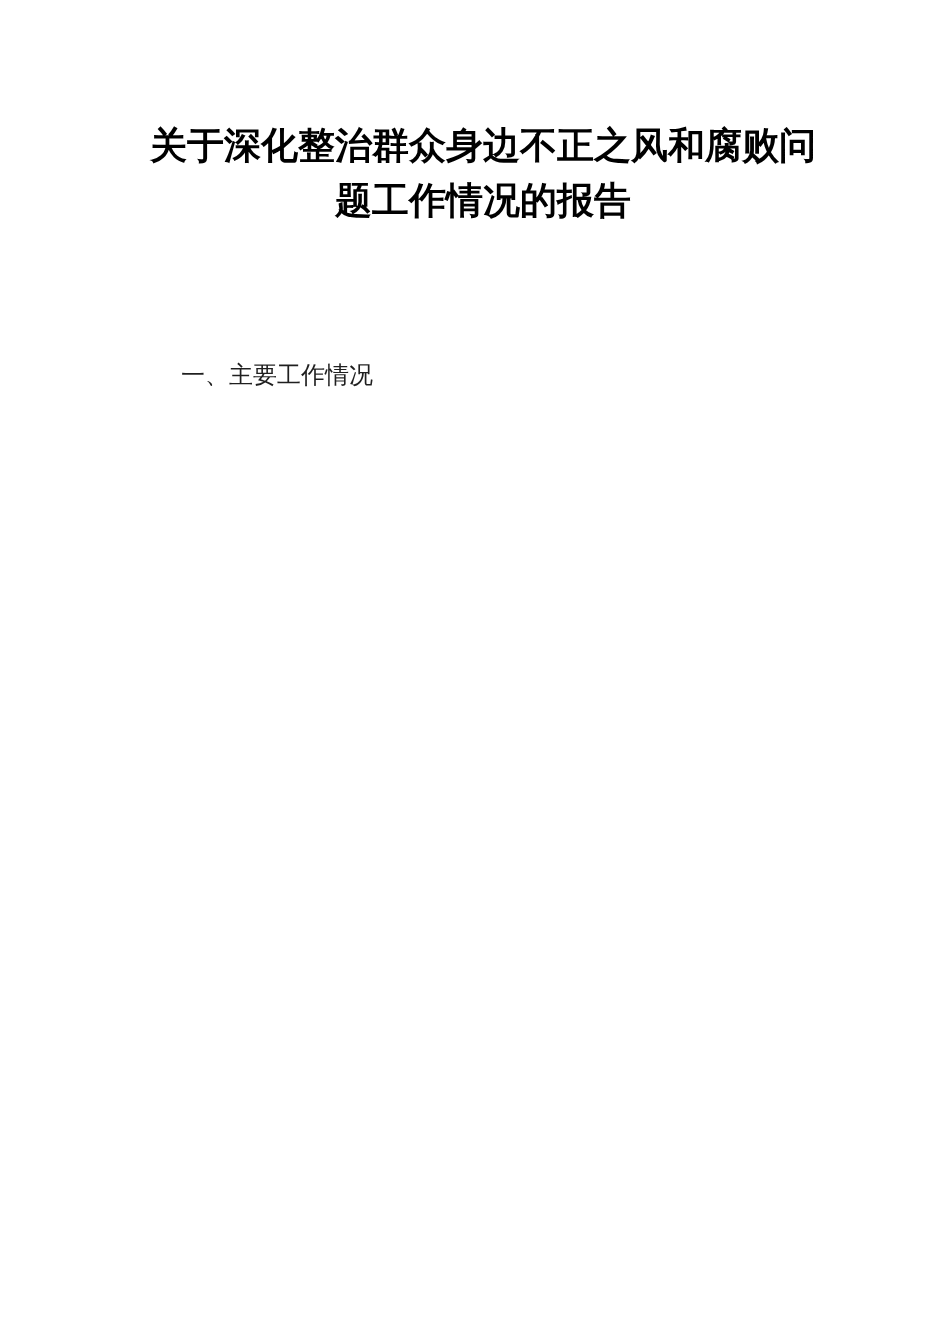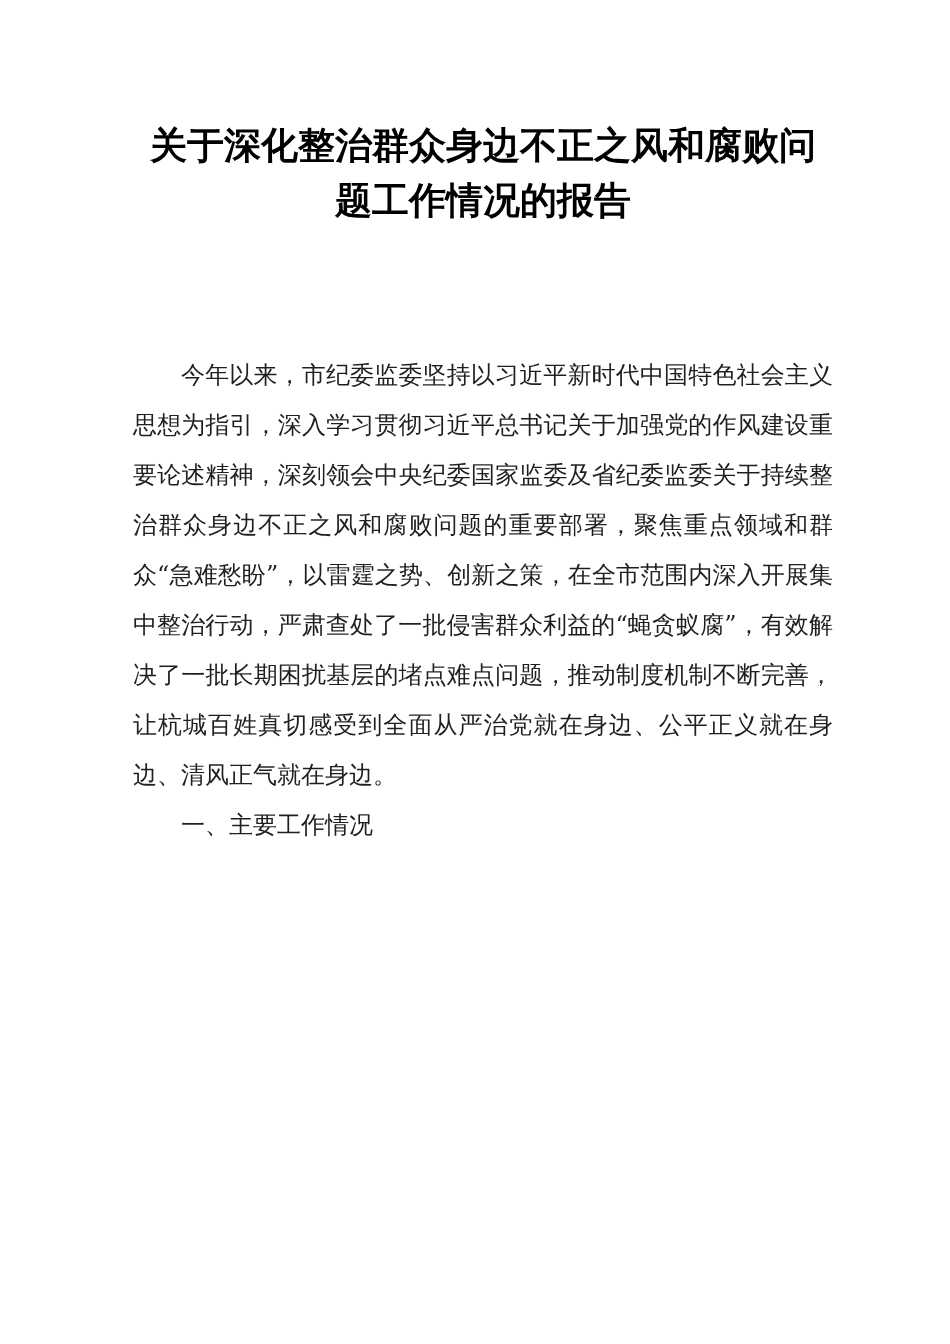--- a/index.html
+++ b/index.html
@@ -47,16 +47,15 @@
     text-align: left;
   }
 </style>
 </head>
 <body>
 
 <div class="page">
   <h1 class="doc-title">关于深化整治群众身边不正之风和腐败问题工作情况的报告</h1>
 
   <div class="doc-body">
-    <p class="body-para">今年以来，市纪委监委坚持以习近平新时代中国特色社会主义思想为指引，深入学习贯彻习近平总书记关于加强党的作风建设重要论述精神，深刻领会中央纪委国家监委及省纪委监委关于持续整治群众身边不正之风和腐败问题的重要部署，聚焦重点领域和群众“急难愁盼”，以雷霆之势、创新之策，在全市范围内深入开展集中整治行动，严肃查处了一批侵害群众利益的“蝇贪蚁腐”，有效解决了一批长期困扰基层的堵点难点问题，推动制度机制不断完善，让杭城百姓真切感受到全面从严治党就在身边、公平正义就在身边、清风正气就在身边。</p>
     <p class="section-heading">一、主要工作情况</p>
   </div>
 </div>
 
 </body></html>

